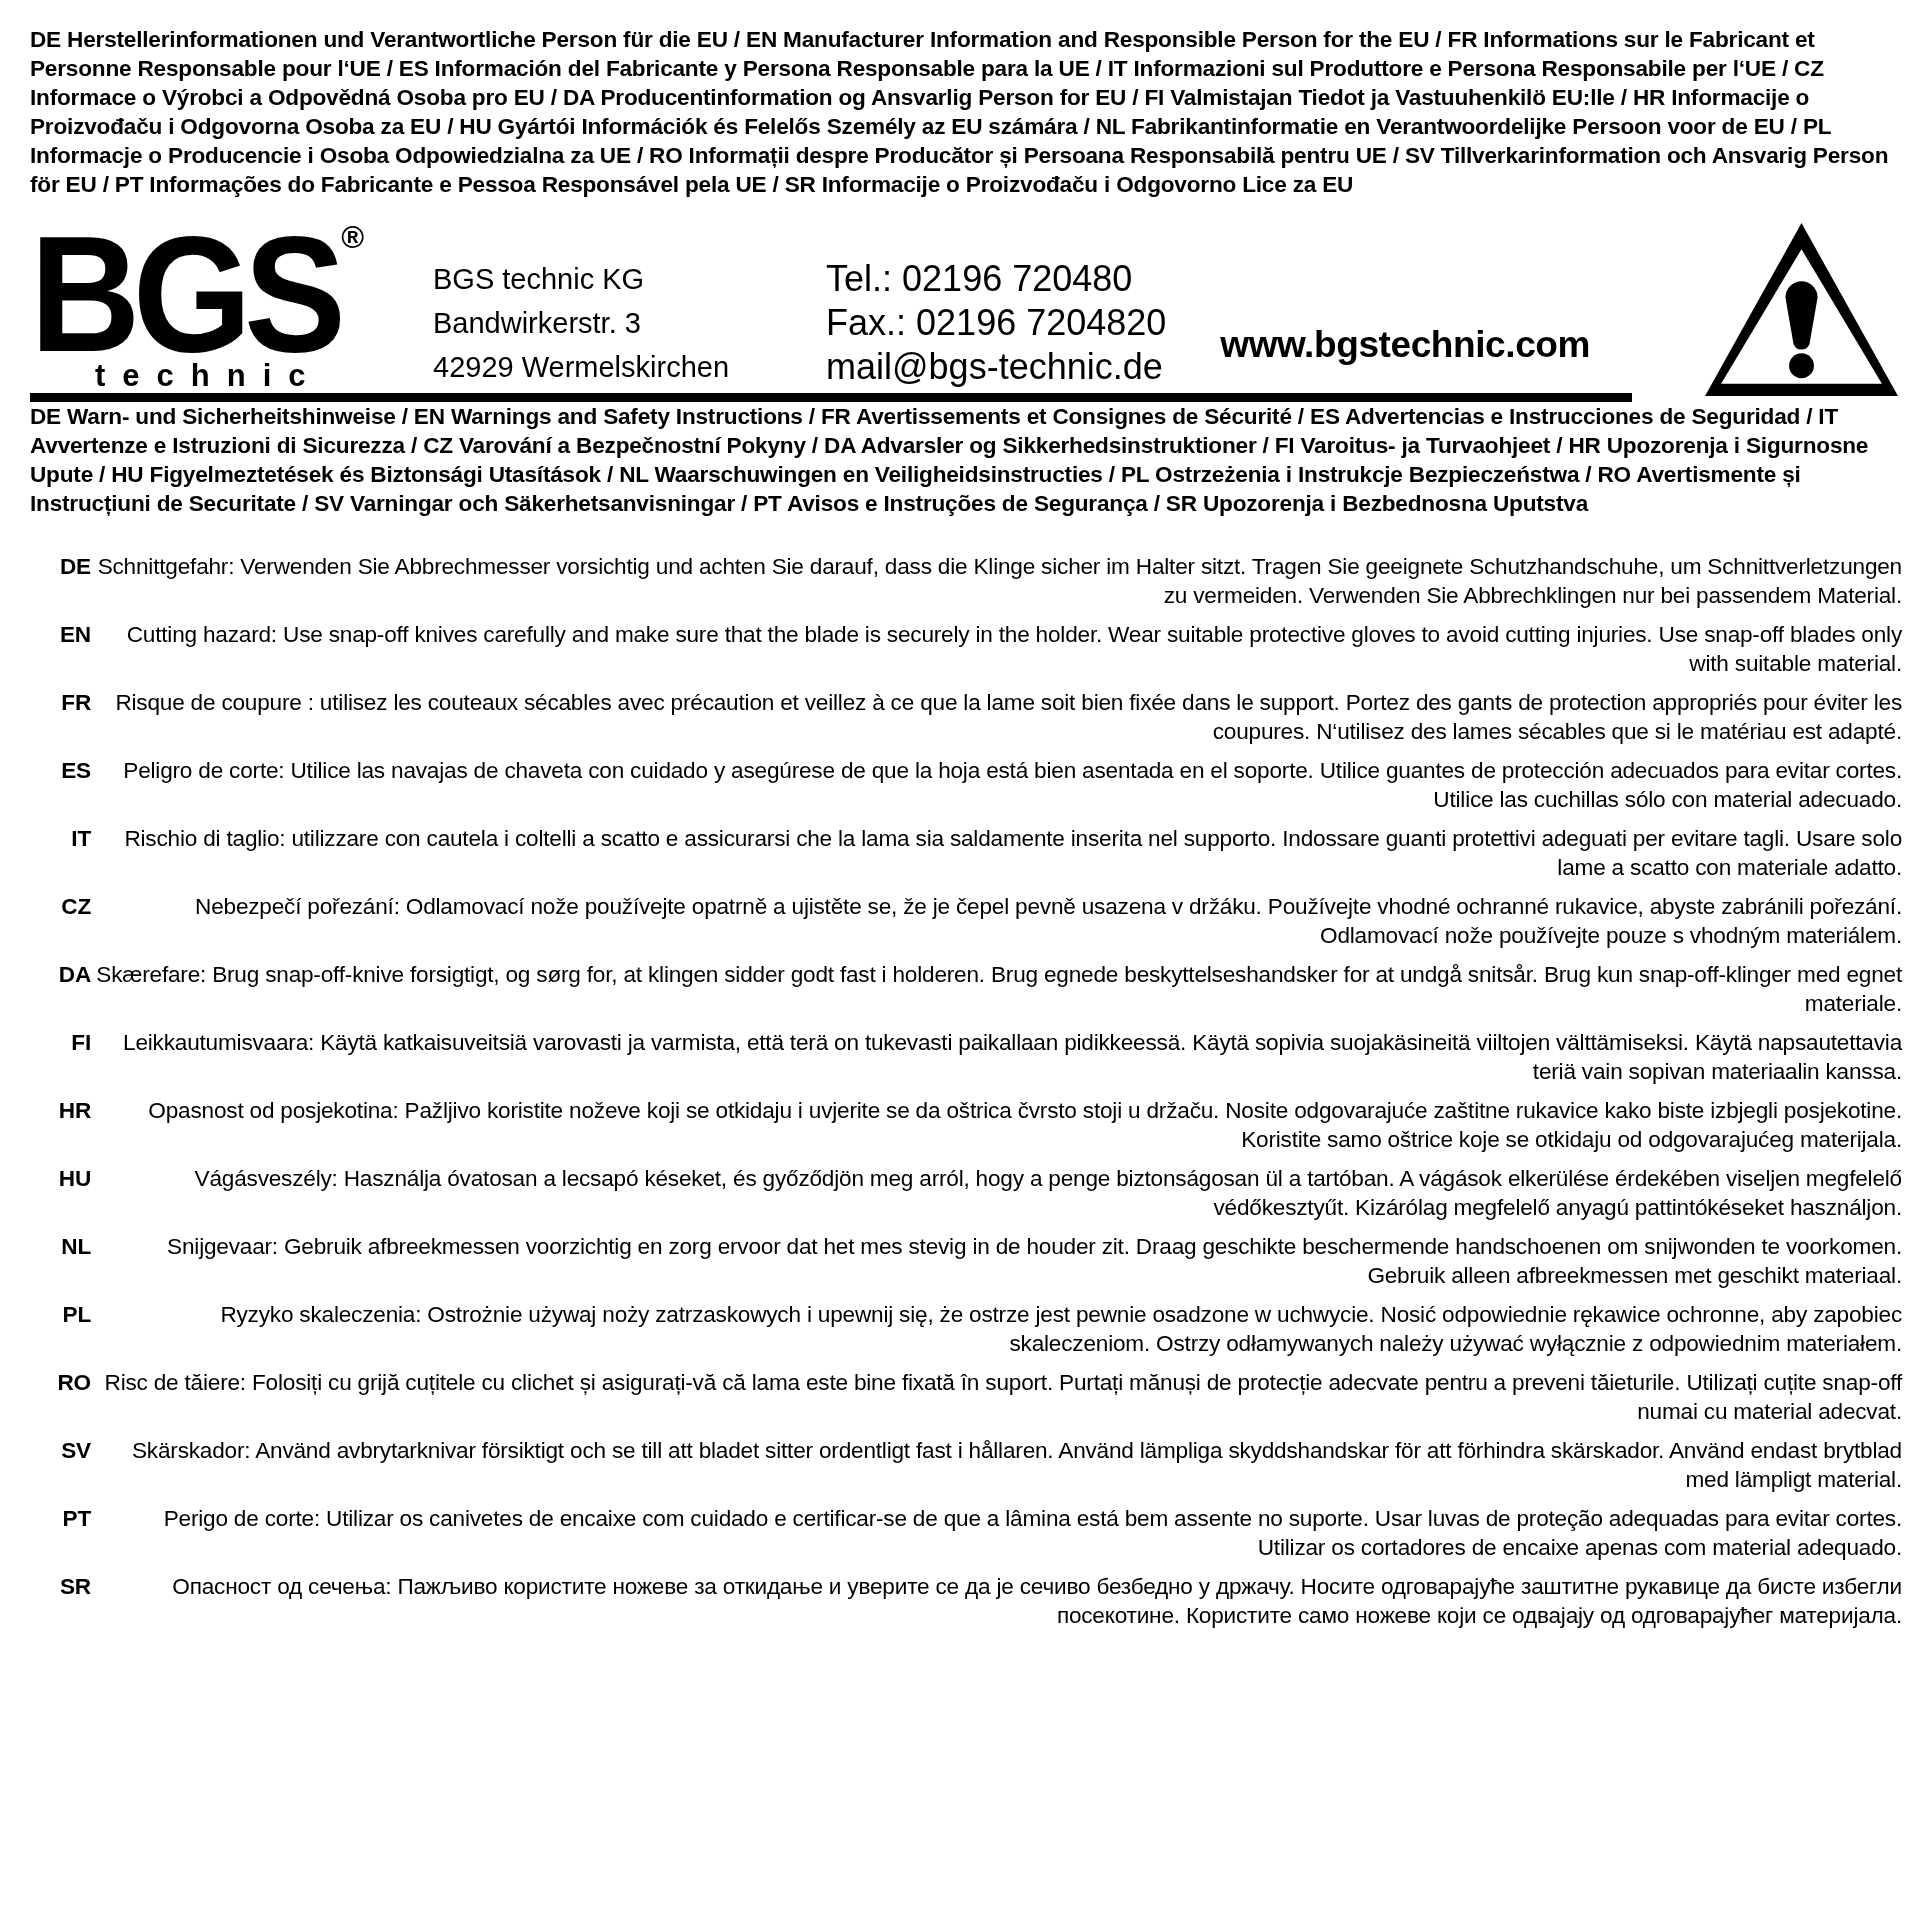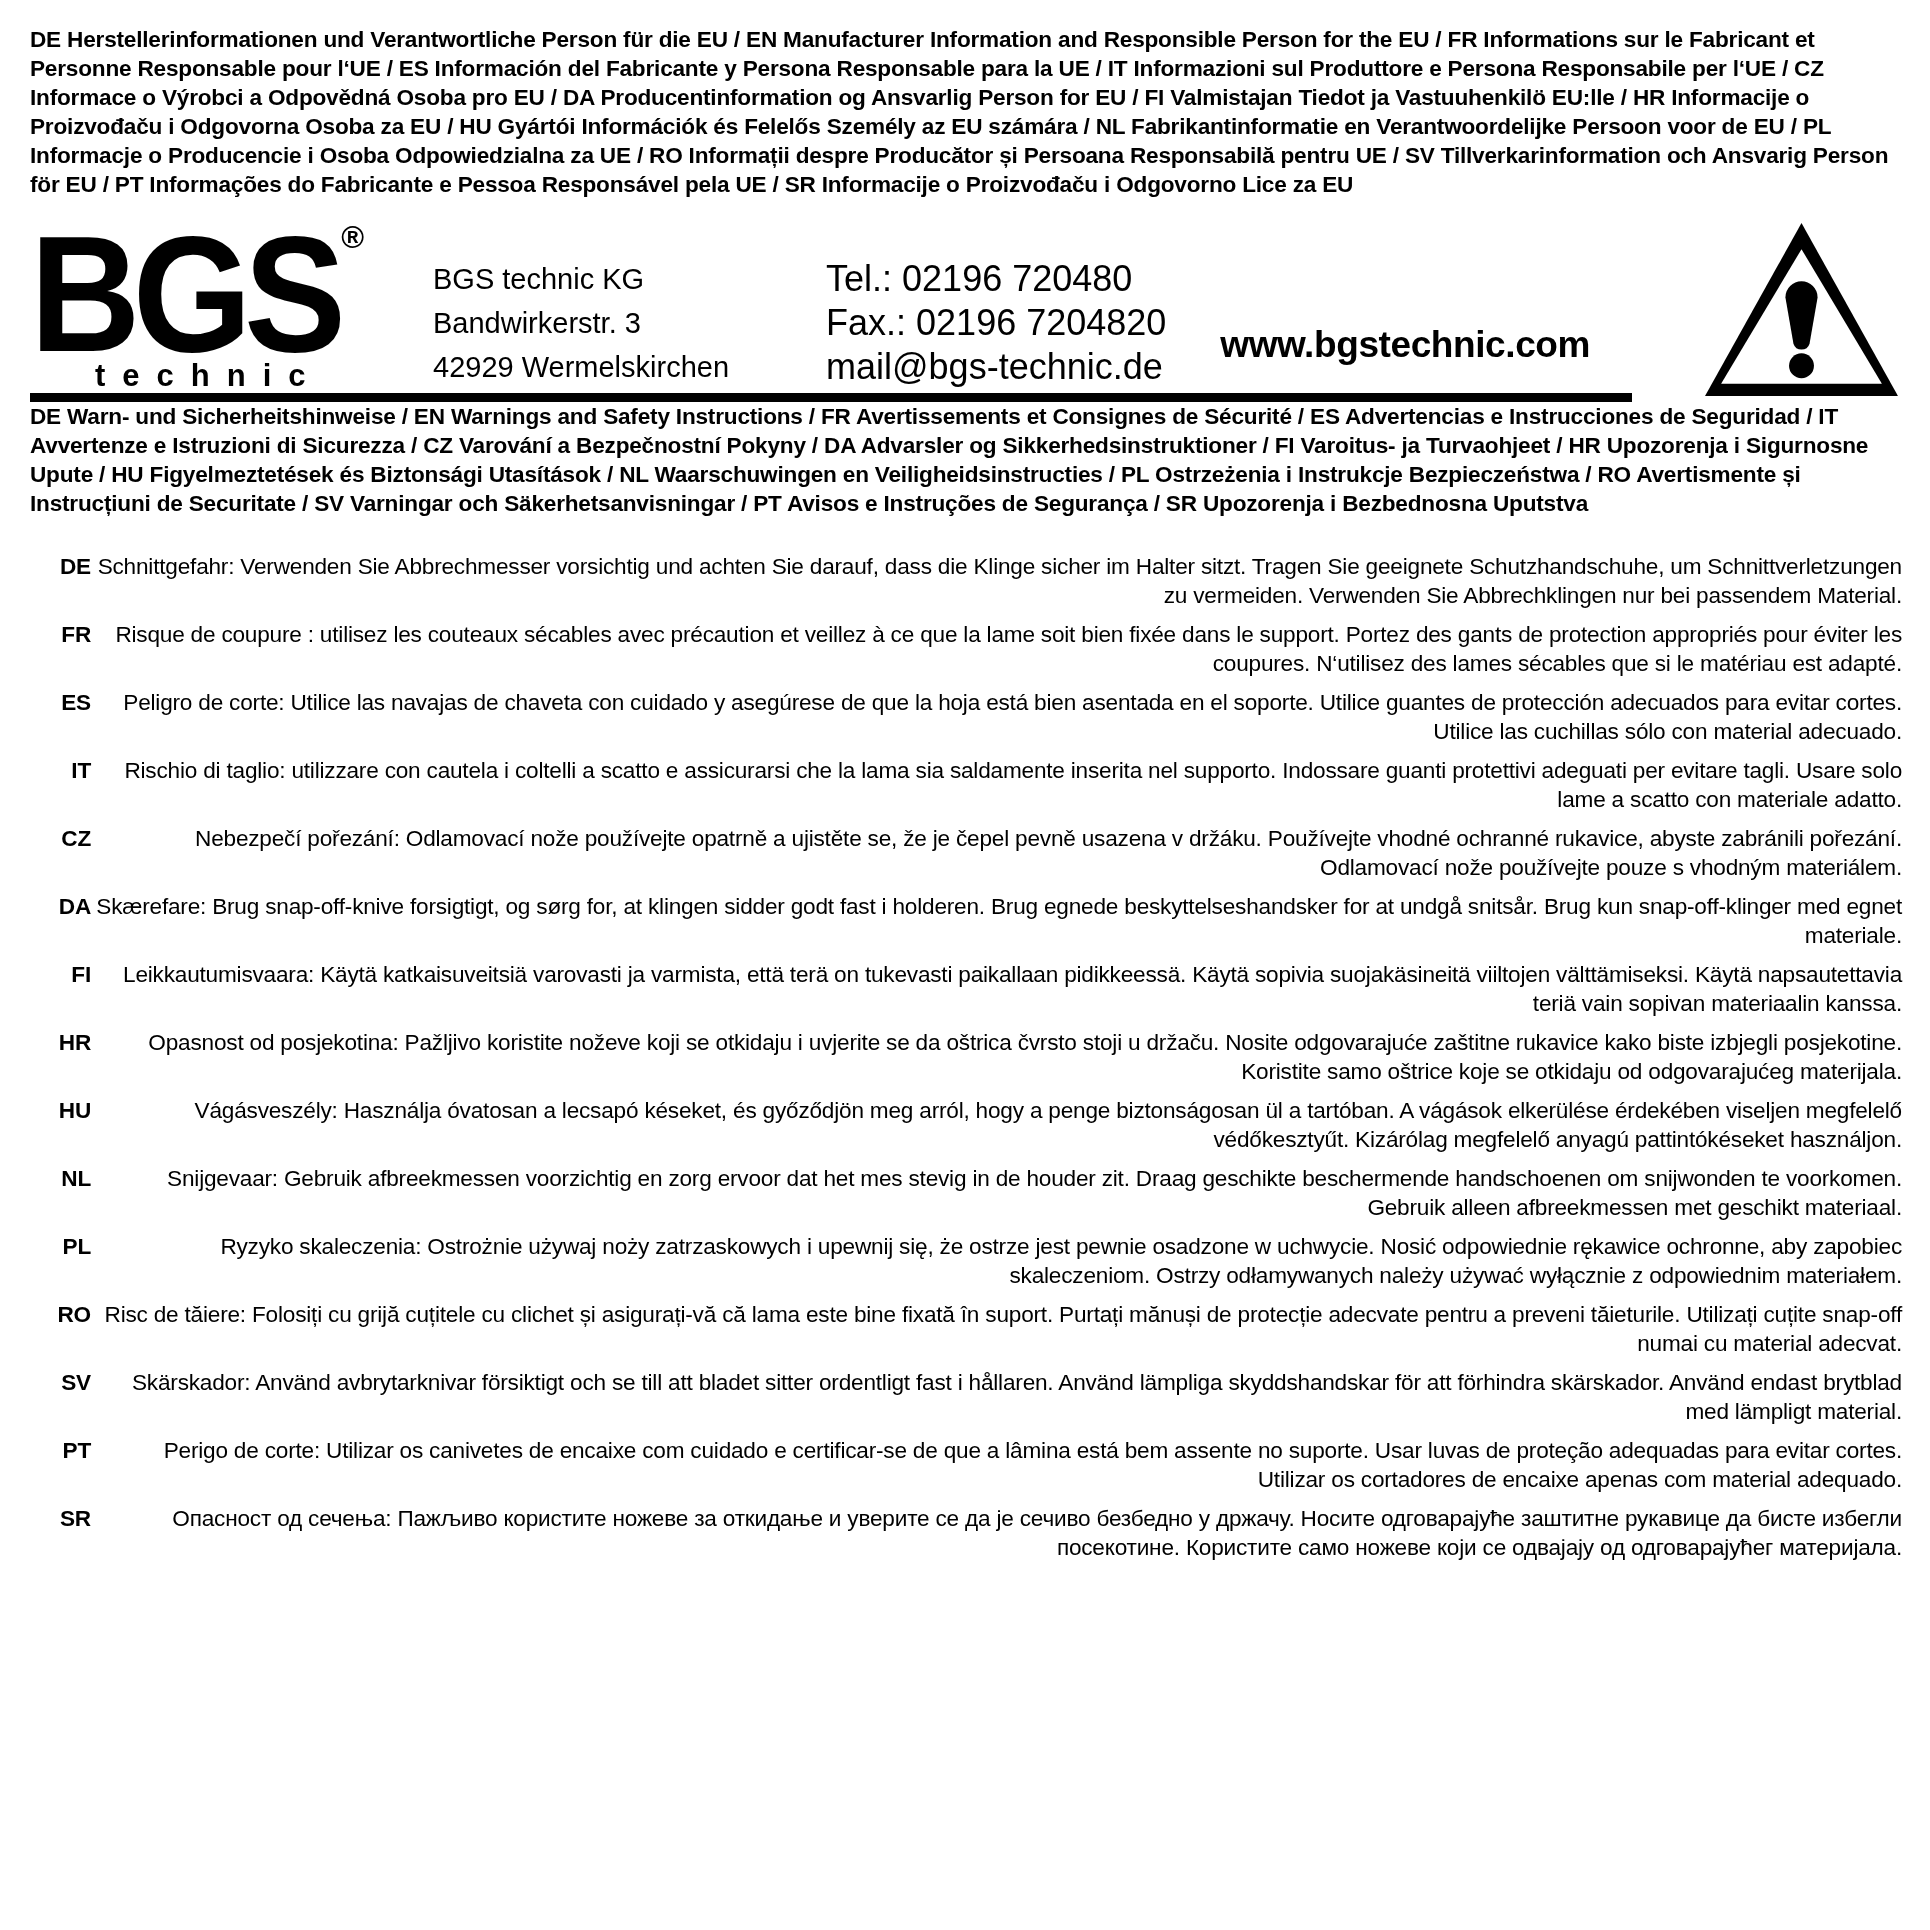--- a/index.html
+++ b/index.html
@@ -160,20 +160,24 @@
   <div class="divider"></div>
 
   <p class="ml-header warnings-header">DE Warn- und Sicherheitshinweise  /  EN Warnings and Safety Instructions  /  FR Avertissements et Consignes de Sécurité  /  ES Advertencias e Instrucciones de Seguridad  /  IT Avvertenze e Istruzioni di Sicurezza  /  CZ Varování a Bezpečnostní Pokyny  /  DA Advarsler og Sikkerhedsinstruktioner  /  FI Varoitus- ja Turvaohjeet  /  HR Upozorenja i Sigurnosne Upute  /  HU Figyelmeztetések és Biztonsági Utasítások  /  NL Waarschuwingen en Veiligheidsinstructies  /  PL Ostrzeżenia i Instrukcje Bezpieczeństwa  /  RO Avertismente și Instrucțiuni de Securitate  /  SV Varningar och Säkerhetsanvisningar  /  PT Avisos e Instruções de Segurança  /  SR Upozorenja i Bezbednosna Uputstva</p>
 
   <div class="warn-list">
     <div class="warn-entry">
       <div class="warn-code">DE</div>
       <div class="warn-text">Schnittgefahr: Verwenden Sie Abbrechmesser vorsichtig und achten Sie darauf, dass die Klinge sicher im Halter sitzt. Tragen Sie geeignete Schutzhandschuhe, um Schnittverletzungen zu vermeiden. Verwenden Sie Abbrechklingen nur bei passendem Material.</div>
     </div>
     <div class="warn-entry">
+      <div class="warn-code">EN</div>
+      <div class="warn-text">Cutting hazard: Use snap-off knives carefully and make sure that the blade is securely in the holder. Wear suitable protective gloves to avoid cutting injuries. Use snap-off blades only with suitable material.</div>
+    </div>
+    <div class="warn-entry">
       <div class="warn-code">FR</div>
       <div class="warn-text">Risque de coupure : utilisez les couteaux sécables avec précaution et veillez à ce que la lame soit bien fixée dans le support. Portez des gants de protection appropriés pour éviter les coupures. N‘utilisez des lames sécables que si le matériau est adapté.</div>
     </div>
     <div class="warn-entry">
       <div class="warn-code">ES</div>
       <div class="warn-text">Peligro de corte: Utilice las navajas de chaveta con cuidado y asegúrese de que la hoja está bien asentada en el soporte. Utilice guantes de protección adecuados para evitar cortes. Utilice las cuchillas sólo con material adecuado.</div>
     </div>
     <div class="warn-entry">
       <div class="warn-code">IT</div>
       <div class="warn-text">Rischio di taglio: utilizzare con cautela i coltelli a scatto e assicurarsi che la lama sia saldamente inserita nel supporto. Indossare guanti protettivi adeguati per evitare tagli. Usare solo lame a scatto con materiale adatto.</div>

